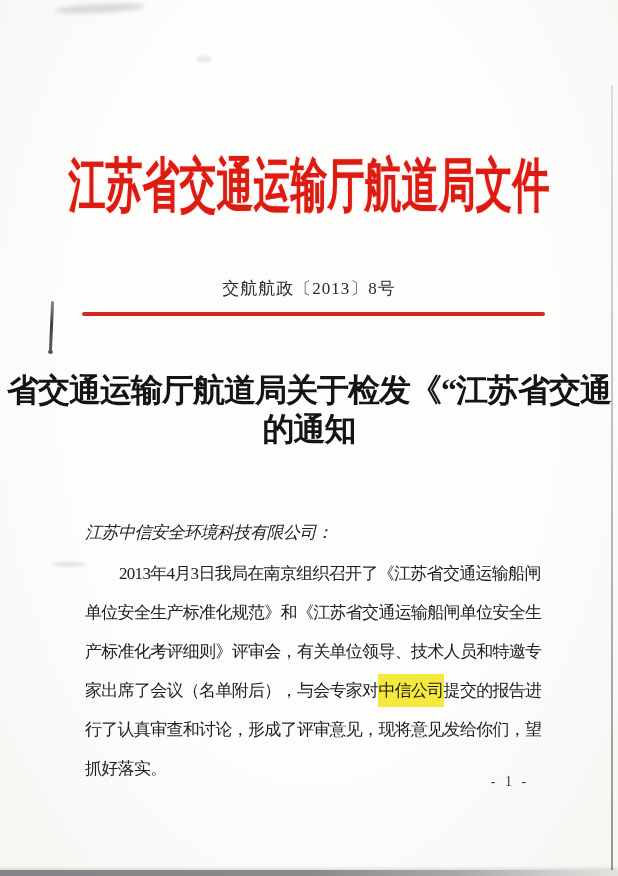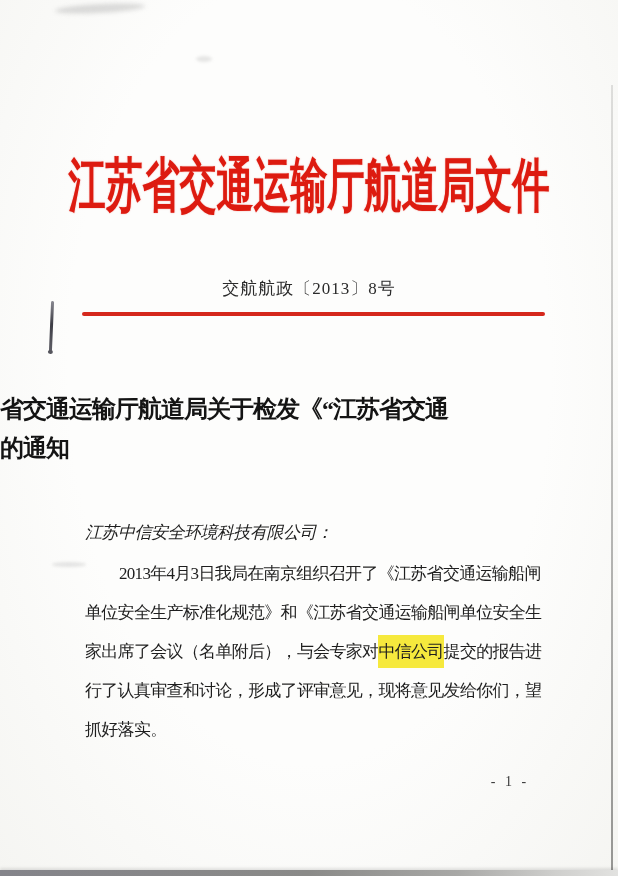--- a/index.html
+++ b/index.html
@@ -35,22 +35,22 @@
   .header-title{position:absolute;top:147px;left:0;width:618px;text-align:center;
             font-size:37px;font-weight:bold;color:var(--header-red);
             transform:scaleY(1.58);transform-origin:top center;white-space:nowrap;
             text-shadow:0 0 1px rgba(221,27,16,.55);}
   .doc-number{position:absolute;top:277px;left:0;width:618px;text-align:center;
             font-size:17px;color:#2b2b2b;letter-spacing:1px;}
   .red-divider{position:absolute;top:312px;left:82px;width:463px;height:4px;
             background:var(--divider-red);border-radius:2px;}
 
   
-  .notice-title{position:absolute;top:390px;left:0;width:618px;text-align:left;
-            font-size:24px;font-weight:bold;color:#141414;line-height:39px;
+  .notice-title{position:absolute;top:371px;left:0;width:618px;text-align:center;
+            font-size:32px;font-weight:bold;color:#141414;line-height:39px;
             letter-spacing:-1px;}
   .notice-title div{white-space:nowrap;}
 
   
   .salutation{position:absolute;top:521px;left:85px;font-size:17px;
             letter-spacing:-0.5px;color:var(--text-dark);white-space:nowrap;font-style:italic;}
   .paragraph{position:absolute;top:554px;left:85px;width:462px;font-size:17px;
             color:var(--text-dark);letter-spacing:-0.7px;}
   .para-line{height:39px;line-height:39px;white-space:nowrap;}
   .para-line.indent{text-indent:34px;}
@@ -80,19 +80,20 @@
   <div class="notice-title">
     <div>省交通运输厅航道局关于检发《“江苏省交通</div>
     <div>的通知</div>
   </div>
 
   <div class="salutation">江苏中信安全环境科技有限公司：</div>
 
   <div class="paragraph">
       <div class="para-line indent"><span>2013年4月3日我局在南京组织召开了《江苏省交通运输船闸</span></div>
       <div class="para-line"><span>单位安全生产标准化规范》和《江苏省交通运输船闸单位安全生</span></div>
+      <div class="para-line"><span>产标准化考评细则》评审会，有关单位领导、技术人员和特邀专</span></div>
       <div class="para-line"><span>家出席了会议（名单附后），与会专家对</span><span class="highlight">中信公司</span><span>提交的报告进</span></div>
       <div class="para-line"><span>行了认真审查和讨论，形成了评审意见，现将意见发给你们，望</span></div>
       <div class="para-line"><span>抓好落实。</span></div>
     </div>
 
   <div class="page-number">- 1 -</div>
 </div>
 
 </body></html>

